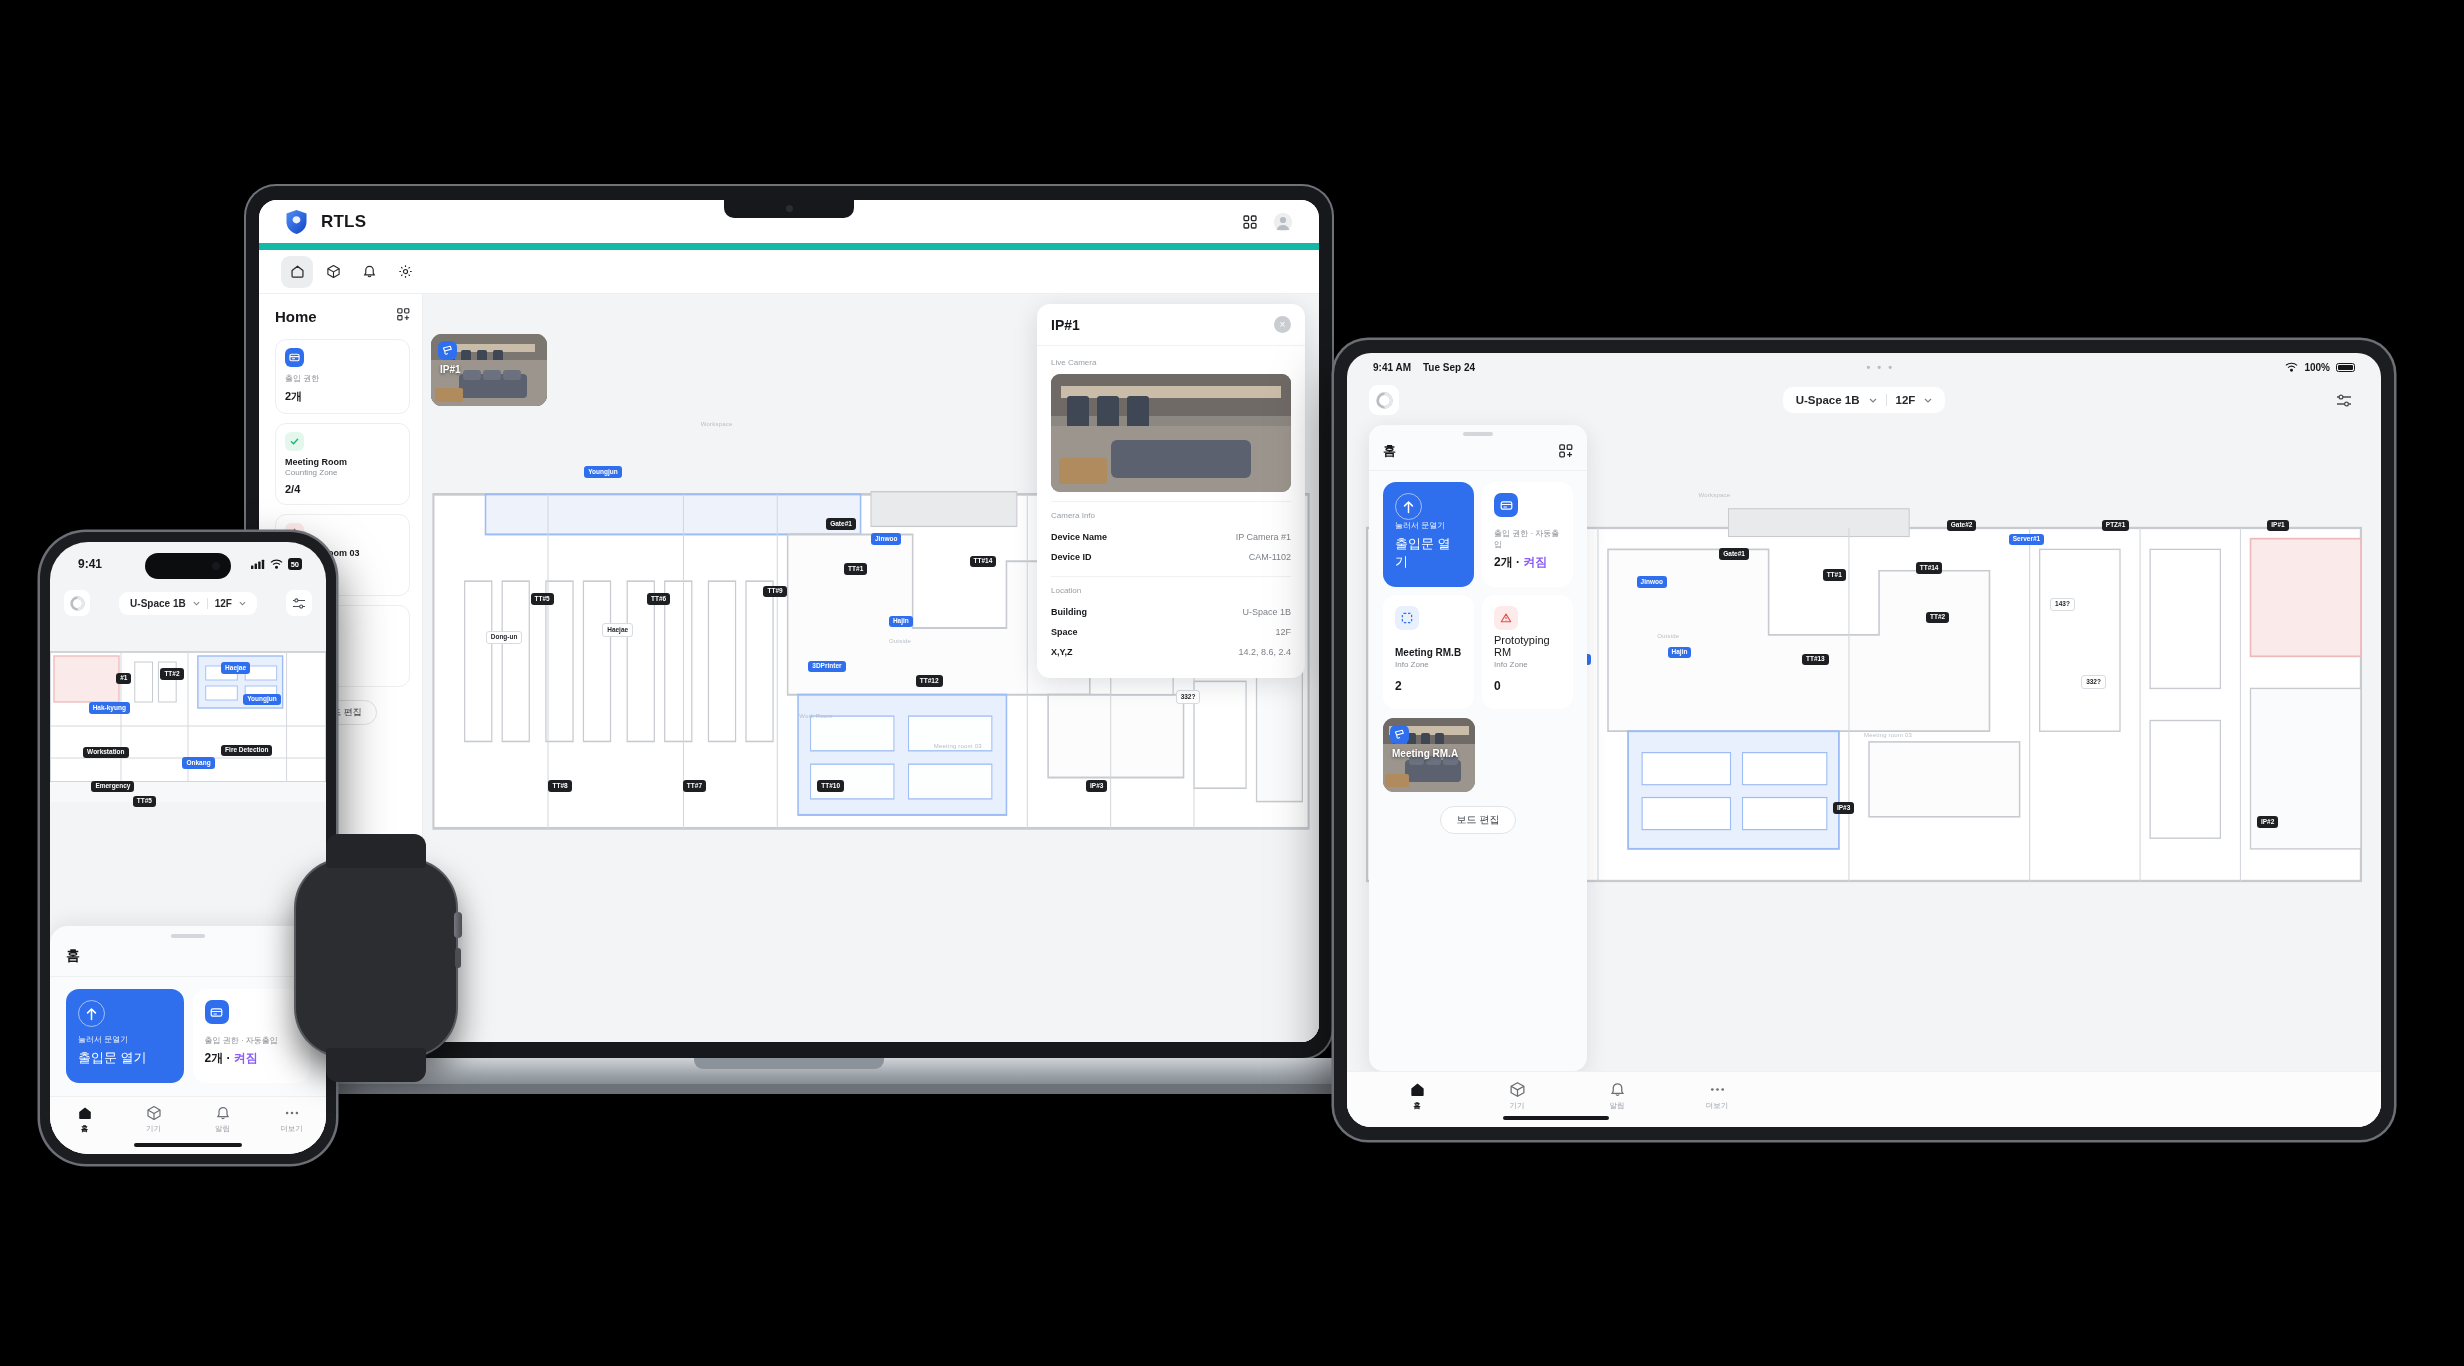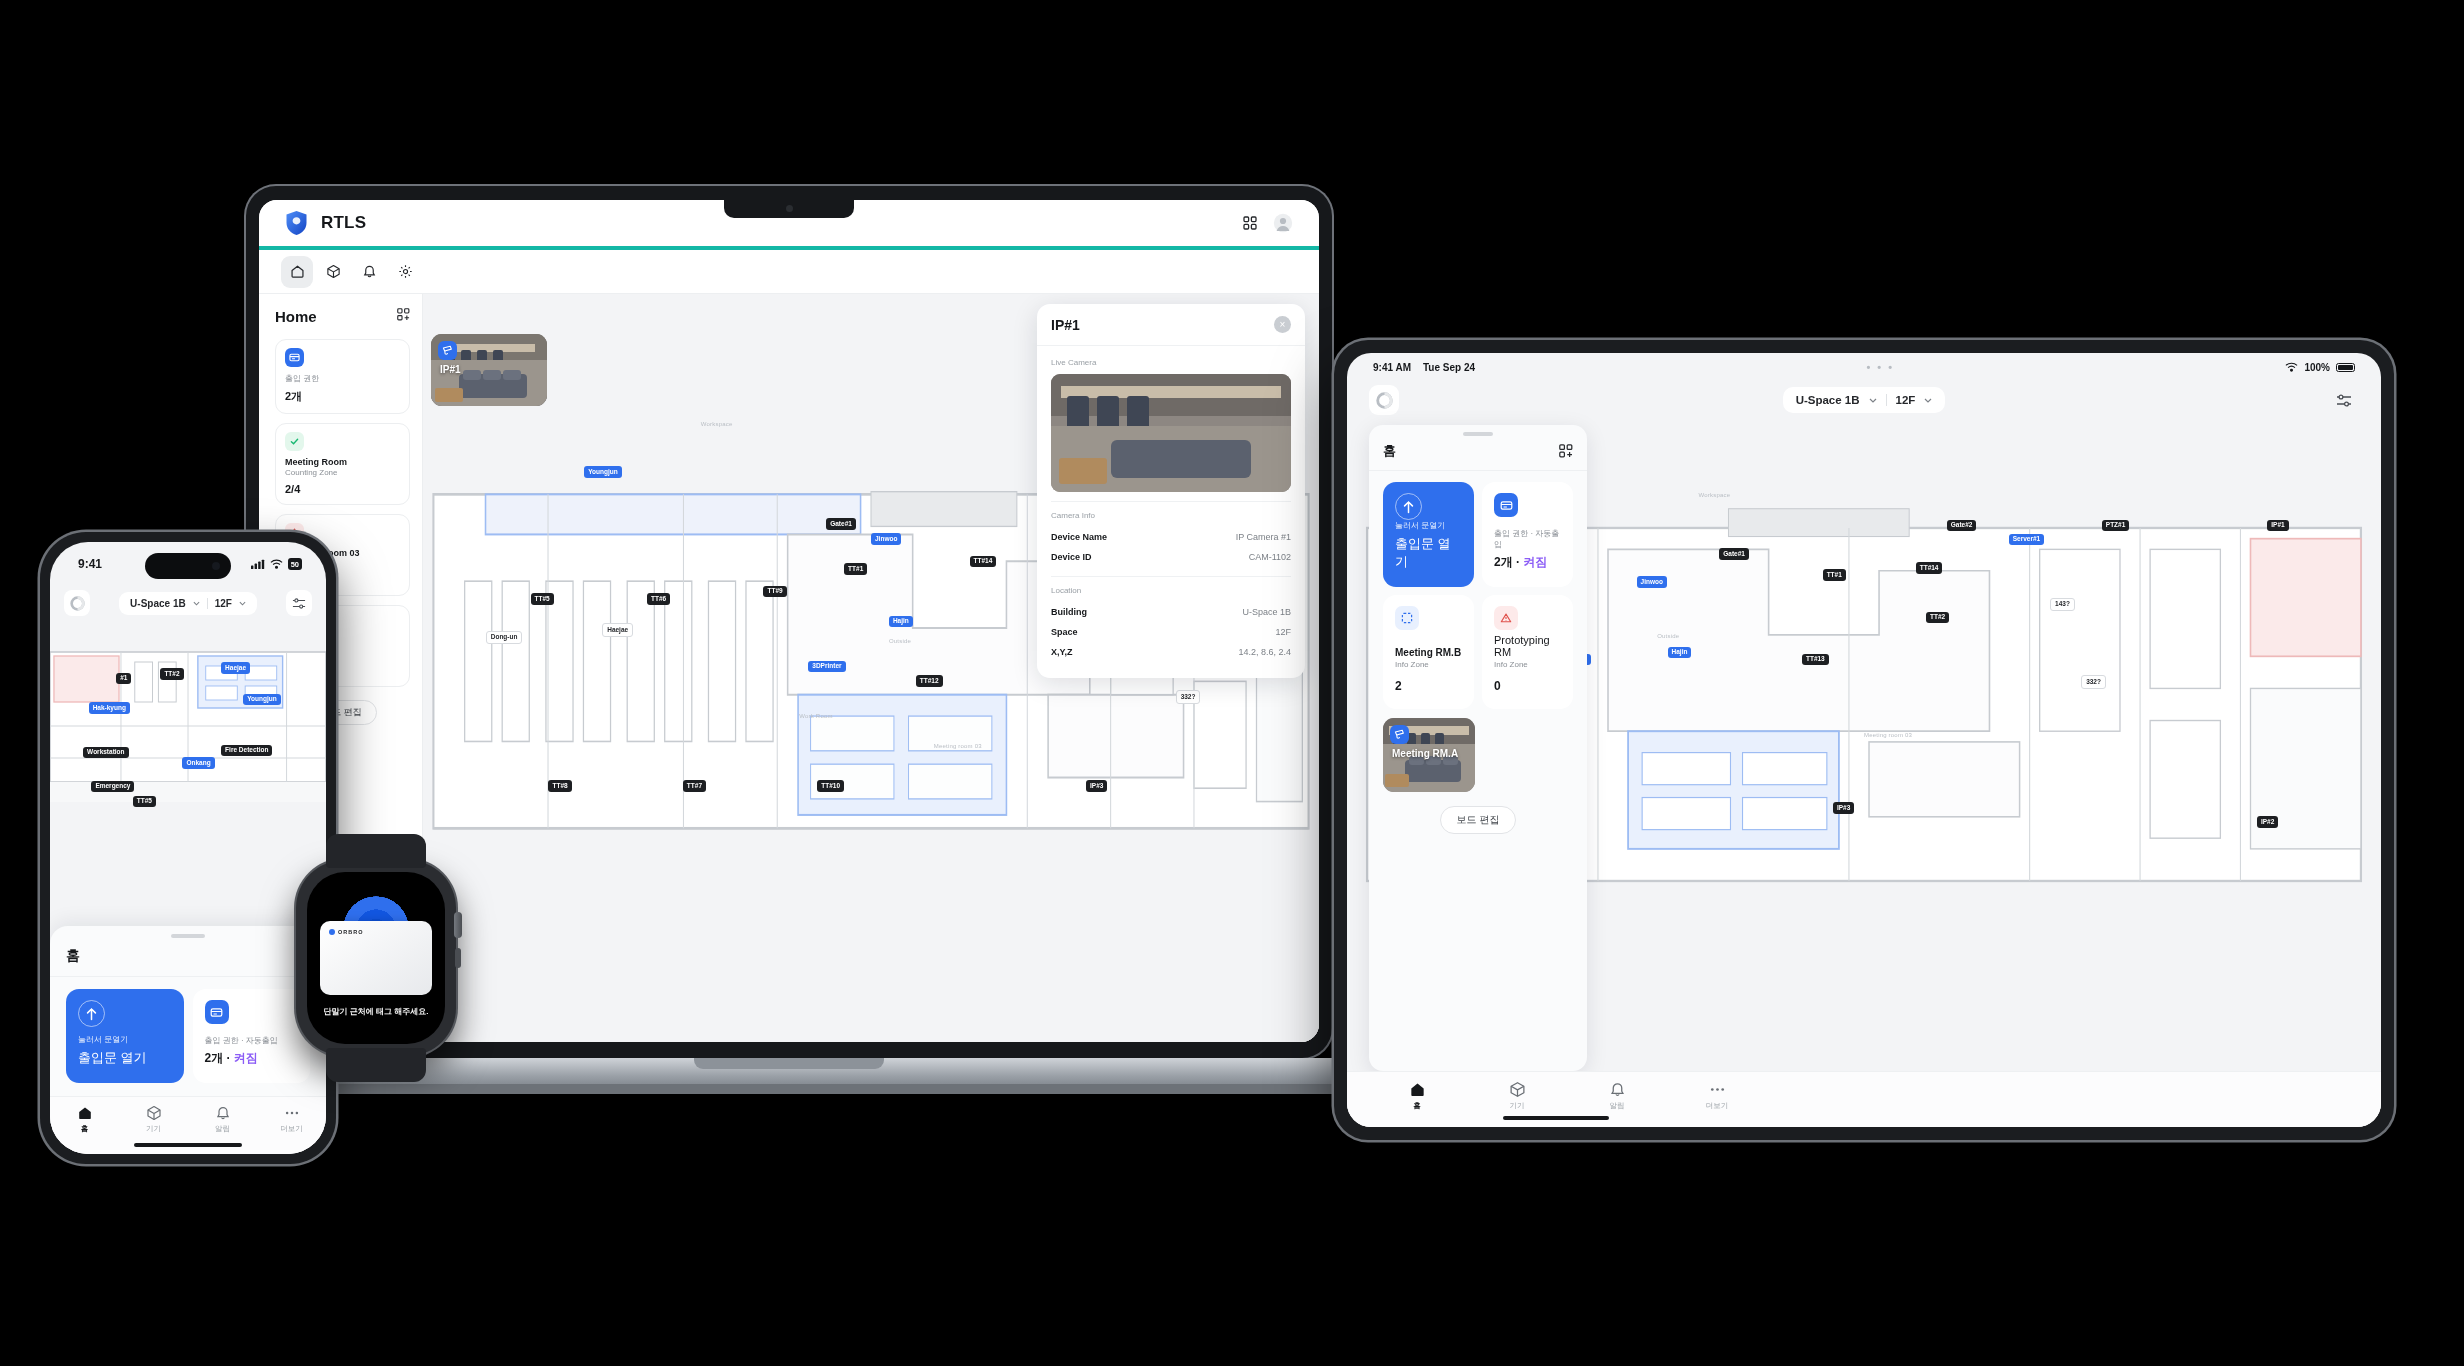--- a/index.html
+++ b/index.html
@@ -21,21 +21,21 @@
              margin:5px auto 0; }
   .lap-base { position:absolute; left:-64px; top:872px; width:1214px; height:30px;
               background:linear-gradient(180deg,#cfd3d8,#9aa0a7 60%, #7e848b);
               border-radius:0 0 16px 16px; }
   .lap-base:after{ content:""; position:absolute; left:50%; transform:translateX(-50%);
               top:0; width:190px; height:11px; background:#8c9299; border-radius:0 0 9px 9px;}
   .lap-foot { position:absolute; left:-30px; top:898px; width:1146px; height:10px;
               background:#6d7278; border-radius:0 0 40px 40px; }
 
   .app-header { height:50px; background:#fff; display:flex; align-items:center;
-                padding:0 26px; gap:13px; border-bottom:4px solid #14b8a6; }
+                padding:0 26px; gap:13px; border-bottom:7px solid #14b8a6; }
   .brand-title { font-size:17px; font-weight:700; color:#16181b; letter-spacing:.2px;}
   .shield { width:23px; height:26px; flex:0 0 auto; }
 
   .app-toolbar { height:44px; background:#fff; display:flex; align-items:center;
                  padding:0 22px; gap:4px; border-bottom:1px solid #edeff1;}
   .tb-ico { width:32px; height:32px; border-radius:9px; display:flex; align-items:center;
             justify-content:center; color:#26282c; }
   .tb-ico.active { background:#ebedef; }
 
   .app-body { position:relative; display:flex; height:calc(100% - 94px); background:#f3f4f6;}
@@ -930,25 +930,15 @@
       </div>
       <div class="homebar"></div>
     </div>
   </div>
 
   <div class="watch">
     <div class="band-top"></div>
     <div class="band-bot"></div>
     <div class="crown"></div>
     <div class="crown2"></div>
-    <div class="watch-screen">
-      <div class="nfc-wave"></div>
-      <div class="nfc-card">
-        <div class="orbro">
-          <span class="o"></span>
-          <span>ORBRO</span>
-        </div>
-      </div>
-      <div class="watch-caption">단말기 근처에 태그 해주세요.</div>
-    </div>
   </div>
 
 </div>
 
 </body></html>

